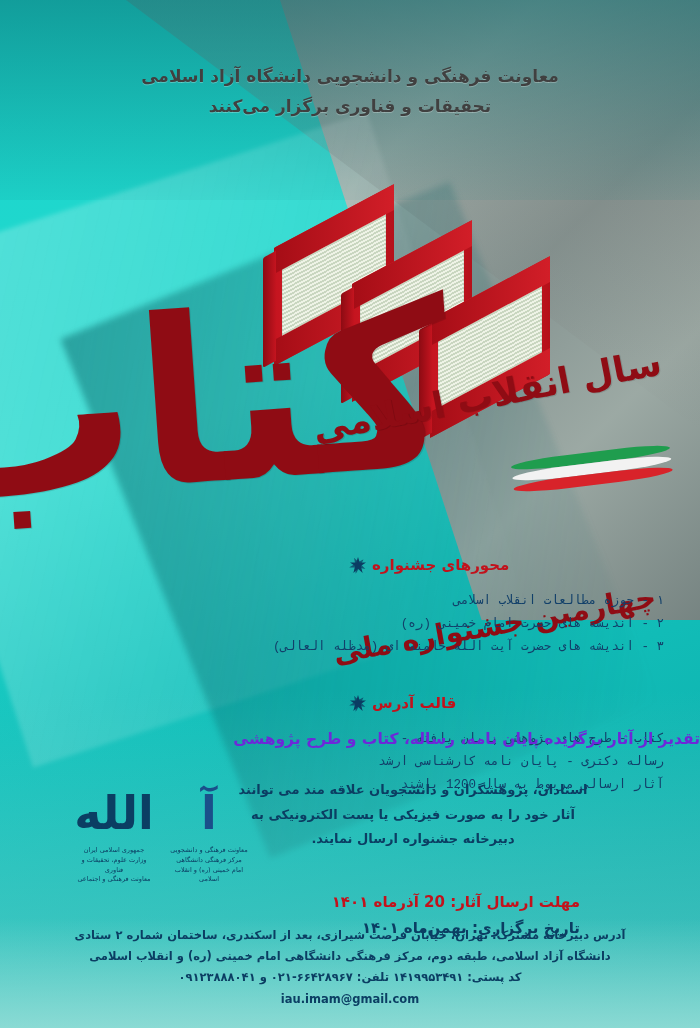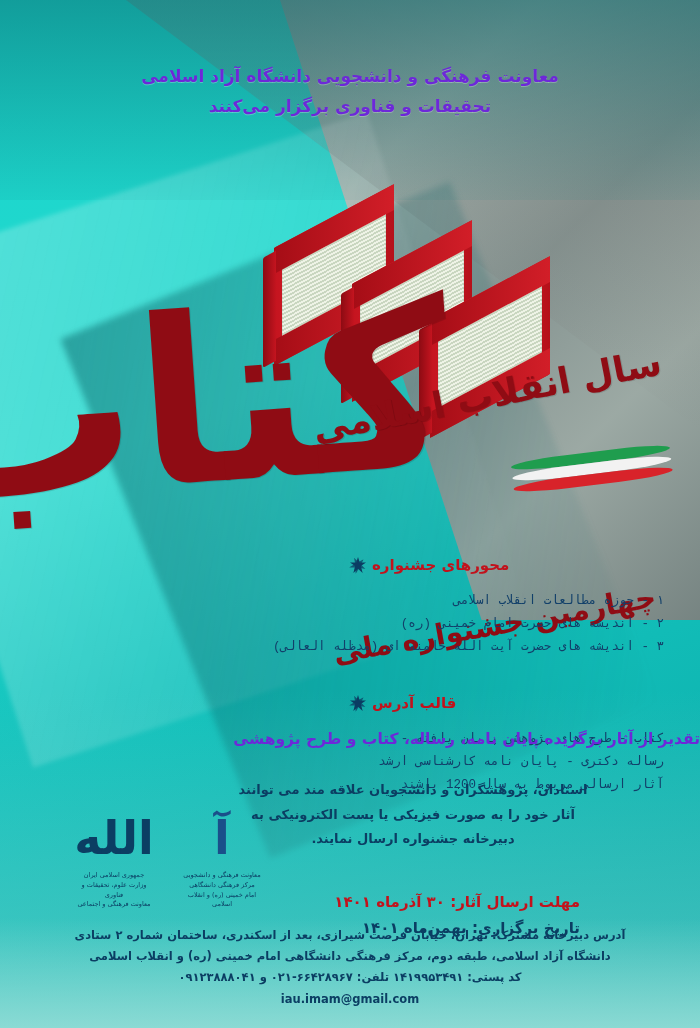--- a/index.html
+++ b/index.html
@@ -64,21 +64,21 @@
   }
   .bg-footer{
     position:absolute;bottom:0;left:0;right:0;height:110px;
     background:linear-gradient(0deg,rgba(160,225,218,.75),rgba(160,225,218,0));
   }
 
   
   .header{
     position:absolute;top:62px;right:28px;left:28px;
     text-align:center;
-    color:#6d28d9;
+    color:#404040;
     font-weight:bold;
     font-size:17px;
     line-height:1.75;
     letter-spacing:0;
     text-shadow:0 1px 0 rgba(255,255,255,.25);
   }
   .header div{white-space:nowrap;}
 
   
   .books{
@@ -198,21 +198,21 @@
   .st1{top:730px;font-size:15.5px;}
   .paragraph{
     position:absolute;top:778px;right:112px;left:238px;
     text-align:center;color:#0b3e63;font-size:13px;line-height:1.9;
     font-weight:bold;
   }
 
   
   .logos{
     position:absolute;top:782px;left:74px;width:190px;height:125px;
-    display:flex;flex-direction:row-reverse;gap:28px;align-items:flex-start;margin-top:25px;
+    display:flex;flex-direction:row-reverse;gap:15px;align-items:flex-start;
   }
   .logo{width:80px;text-align:center;}
   .logo .mark{
     height:62px;display:flex;align-items:center;justify-content:center;
     color:#1a4f8a;font-size:46px;font-weight:bold;line-height:1;
   }
   .logo.red .mark{color:#0b3e63;}
   .logo .cap{
     font-size:6.5px;line-height:1.5;color:#0b3e63;margin-top:2px;
   }
@@ -319,21 +319,21 @@
       <div class="mark">الله</div>
       <div class="cap">جمهوری اسلامی ایران<br>وزارت علوم، تحقیقات و فناوری<br>معاونت فرهنگی و اجتماعی</div>
     </div>
     <div class="logo">
       <div class="mark">آ</div>
       <div class="cap">معاونت فرهنگی و دانشجویی<br>مرکز فرهنگی دانشگاهی<br>امام خمینی (ره) و انقلاب اسلامی</div>
     </div>
   </div>
 
   <div class="dates">
-    <div class="d1">مهلت ارسال آثار: ۳۰ آذرماه ۱۴۰۱</div>
+    <div class="d1">مهلت ارسال آثار: 20 آذرماه ۱۴۰۱</div>
     <div class="d2">تاریخ برگزاری: بهمن‌ماه ۱۴۰۱</div>
   </div>
 
   <div class="footer">
     <div>آدرس دبیرخانه مشترک: تهران، خیابان فرصت شیرازی، بعد از اسکندری، ساختمان شماره ۲ ستادی</div>
     <div>دانشگاه آزاد اسلامی، طبقه دوم، مرکز فرهنگی دانشگاهی امام خمینی (ره) و انقلاب اسلامی</div>
     <div>کد پستی: ۱۴۱۹۹۵۳۴۹۱ تلفن: ۶۶۴۲۸۹۶۷-۰۲۱ و ۰۹۱۲۳۸۸۸۰۴۱</div>
     <div class="mail">iau.imam@gmail.com</div>
   </div>
 

